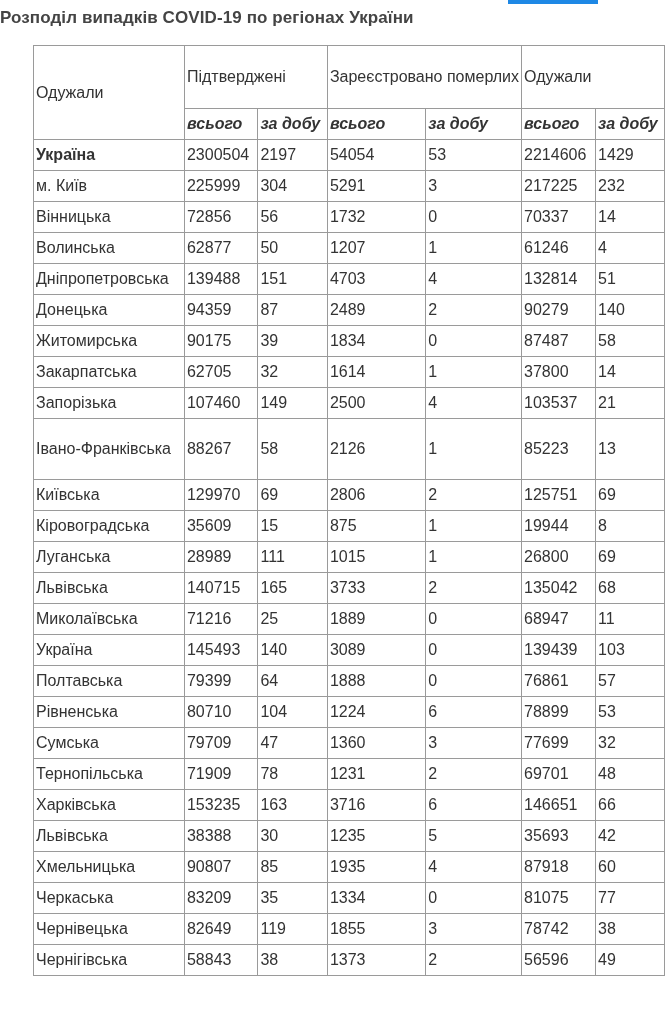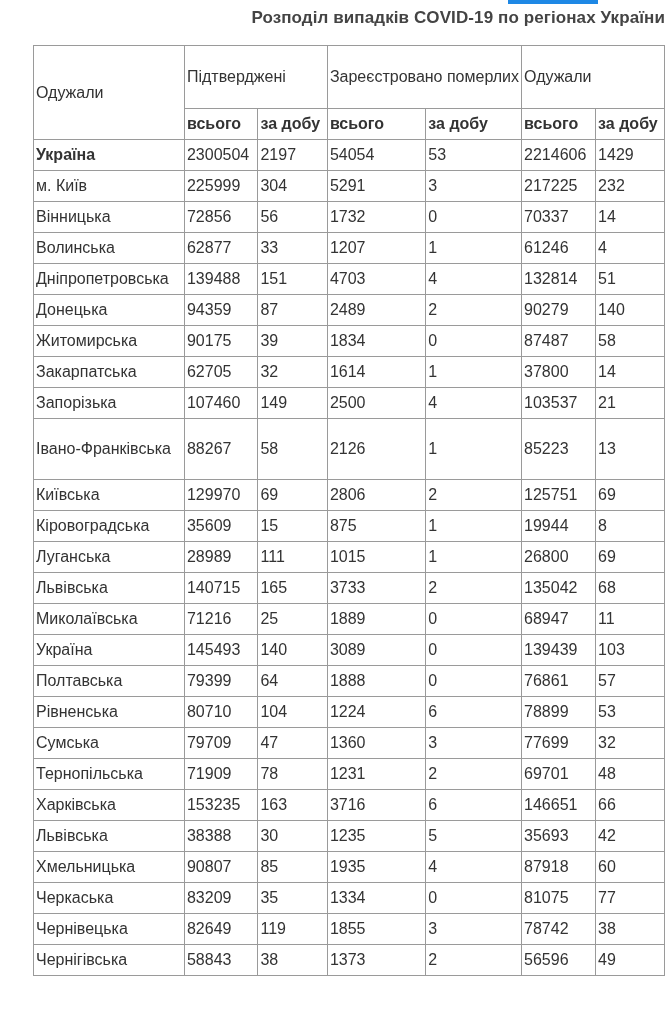--- a/index.html
+++ b/index.html
@@ -1,28 +1,28 @@
 <!DOCTYPE html>
 <html><head>
 <meta charset="utf-8">
 <style>
   html, body { margin: 0; padding: 0; background: #ffffff; }
   body { width: 665px; height: 1012px; position: relative; overflow: hidden;
          font-family: "Liberation Sans", sans-serif; color: #2b2b2b; }
   .top-bar { position: absolute; left: 508px; top: 0; width: 90px; height: 4px; background: #1e88e5; }
-  .title { position: absolute; top: 8px; left: 0; width: 665px; text-align: right;
+  .title { position: absolute; top: 8px; left: 0; width: 665px; text-align: left;
            font-size: 17px; font-weight: bold; color: #444; letter-spacing: 0.1px; }
   table.covid { position: absolute; left: 33px; top: 45px; border-collapse: collapse;
                 font-size: 16px; color: #333; }
   table.covid td { border: 1.5px solid #9a9a9a; padding: 0 2px; line-height: 30px; vertical-align: middle;
                    white-space: nowrap; }
   .c0 { width: 154px; } .c1 { width: 73px; } .c2 { width: 68px; } .c3 { width: 69px; }
   .c4 { width: 67px; } .c5 { width: 74px; } .c6 { width: 67px; }
   tr.h1 td { height: 62px; line-height: 30px; vertical-align: middle; }
-  tr.h2 td { height: 30px; }
+  tr.h2 td { height: 30px; font-style: italic; }
   tr.r td { height: 30px; }
   tr.r.tall td { height: 60px; }
   .bold { font-weight: bold; }
   .wrap { white-space: normal; }
 </style>
 </head>
 <body>
 
 <div class="top-bar"></div>
 <div class="title">Розподіл випадків COVID-19 по регіонах України</div>
@@ -66,21 +66,21 @@
         <td class="c1">72856</td>
         <td class="c2">56</td>
         <td class="c3">1732</td>
         <td class="c4">0</td>
         <td class="c5">70337</td>
         <td class="c6">14</td>
       </tr>
       <tr class="r">
         <td class="c0">Волинська</td>
         <td class="c1">62877</td>
-        <td class="c2">33</td>
+        <td class="c2">50</td>
         <td class="c3">1207</td>
         <td class="c4">1</td>
         <td class="c5">61246</td>
         <td class="c6">4</td>
       </tr>
       <tr class="r">
         <td class="c0">Дніпропетровська</td>
         <td class="c1">139488</td>
         <td class="c2">151</td>
         <td class="c3">4703</td>

